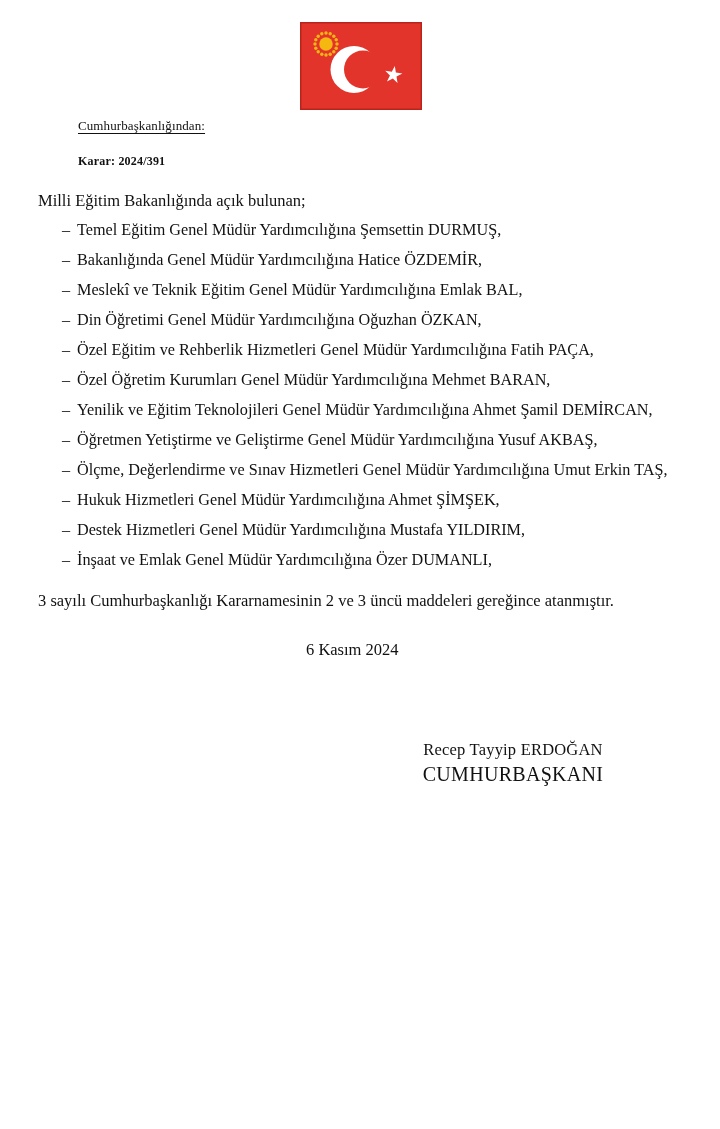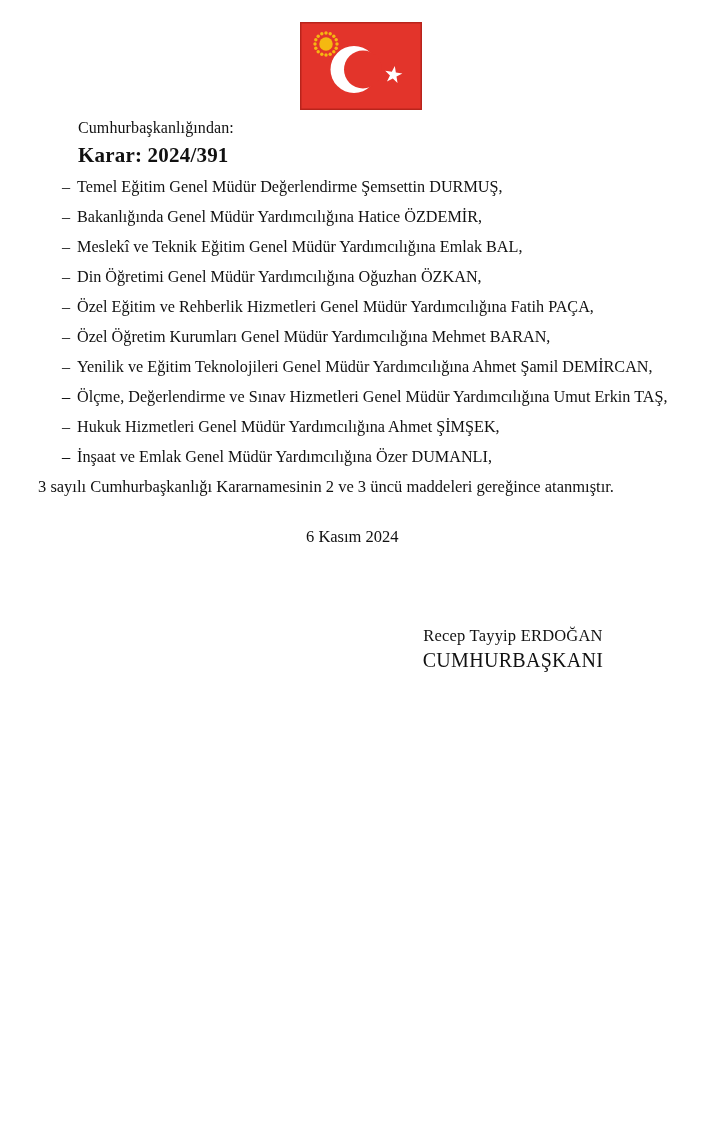--- a/index.html
+++ b/index.html
@@ -31,30 +31,31 @@
     position: absolute;
     left: 38px;
     top: 118px;
     width: 640px;
   }
 
   .heading-block {
     padding-left: 40px;
   }
   .dept-line {
-    font-size: 16px;
+    font-size: 13px;
     line-height: 1.25;
+    text-decoration: underline;
     text-underline-offset: 3px;
     letter-spacing: 0.1px;
   }
   .karar-line {
-    font-size: 21px;
+    font-size: 12px;
     font-weight: bold;
     line-height: 1.3;
-    margin-top: 4px;
+    margin-top: 20px;
     letter-spacing: 0.2px;
   }
 
   .intro-line {
     font-size: 16.5px;
     line-height: 1.35;
     margin-top: 20px;
   }
 
   .item-list {
@@ -75,21 +76,21 @@
     position: absolute;
     left: 24px;
     top: 0;
   }
   
   .item > .txt { display: inline; }
 
   .closing-line {
     font-size: 16.5px;
     line-height: 1.35;
-    margin-top: 7px;
+    margin-top: 18px;
   }
 
   .date-line {
     font-size: 16.5px;
     line-height: 1.3;
     margin-top: 27px;
     padding-left: 268px;
   }
 
   .signature {
@@ -147,25 +148,26 @@
   </svg>
 </div>
 
 <div class="doc">
 
   <div class="heading-block">
     <div class="dept-line">Cumhurbaşkanlığından:</div>
     <div class="karar-line">Karar: 2024/391</div>
   </div>
 
+  <div class="intro-line">Milli Eğitim Bakanlığında açık bulunan;</div>
 
   <ul class="item-list">
     <li class="item">
       <span class="dash">–</span>
-      <span class="txt">Temel Eğitim Genel Müdür Değerlendirme Şemsettin DURMUŞ,</span>
+      <span class="txt">Temel Eğitim Genel Müdür Yardımcılığına Şemsettin DURMUŞ,</span>
     </li>
     <li class="item">
       <span class="dash">–</span>
       <span class="txt">Bakanlığında Genel Müdür Yardımcılığına Hatice ÖZDEMİR,</span>
     </li>
     <li class="item">
       <span class="dash">–</span>
       <span class="txt">Meslekî ve Teknik Eğitim Genel Müdür Yardımcılığına Emlak BAL,</span>
     </li>
     <li class="item">
@@ -179,31 +181,33 @@
     <li class="item">
       <span class="dash">–</span>
       <span class="txt">Özel Öğretim Kurumları Genel Müdür Yardımcılığına Mehmet BARAN,</span>
     </li>
     <li class="item">
       <span class="dash">–</span>
       <span class="txt">Yenilik ve Eğitim Teknolojileri Genel Müdür Yardımcılığına Ahmet Şamil DEMİRCAN,</span>
     </li>
     <li class="item">
       <span class="dash">–</span>
+      <span class="txt">Öğretmen Yetiştirme ve Geliştirme Genel Müdür Yardımcılığına Yusuf AKBAŞ,</span>
     </li>
     <li class="item">
       <span class="dash">–</span>
       <span class="txt">Ölçme, Değerlendirme ve Sınav Hizmetleri Genel Müdür Yardımcılığına Umut Erkin TAŞ,</span>
     </li>
     <li class="item">
       <span class="dash">–</span>
       <span class="txt">Hukuk Hizmetleri Genel Müdür Yardımcılığına Ahmet ŞİMŞEK,</span>
     </li>
     <li class="item">
       <span class="dash">–</span>
+      <span class="txt">Destek Hizmetleri Genel Müdür Yardımcılığına Mustafa YILDIRIM,</span>
     </li>
     <li class="item">
       <span class="dash">–</span>
       <span class="txt">İnşaat ve Emlak Genel Müdür Yardımcılığına Özer DUMANLI,</span>
     </li>
   </ul>
 
   <div class="closing-line">3 sayılı Cumhurbaşkanlığı Kararnamesinin 2 ve 3 üncü maddeleri gereğince atanmıştır.</div>
 
   <div class="date-line">6 Kasım 2024</div>

